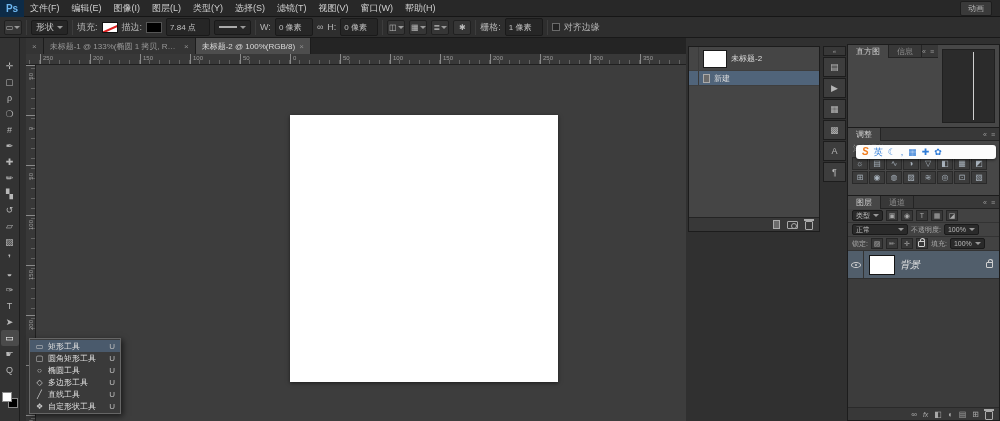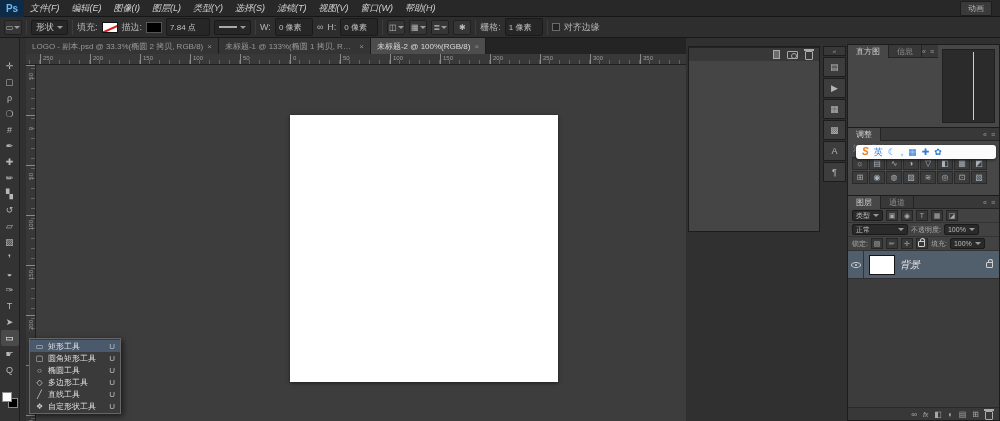--- a/index.html
+++ b/index.html
@@ -2,21 +2,21 @@
 <html><head>
 <meta charset="utf-8">
 <style>
   *{margin:0;padding:0;box-sizing:border-box;font-family:"Liberation Sans",sans-serif;}
   html,body{width:1000px;height:421px;background:#303030;overflow:hidden;}
   #screen{position:relative;width:1000px;height:421px;background:#303030;color:#c8c8c8;}
 
   
   #menubar{position:absolute;left:0;top:0;width:1000px;height:17px;background:#282828;border-bottom:1px solid #161616;display:flex;align-items:center;}
   #ps-logo{width:24px;height:17px;background:#0d2b47;color:#6fb8f2;font-weight:bold;font-size:10px;display:flex;align-items:center;justify-content:center;}
-  .menu-item{font-size:9px;color:#cfcfcf;padding:0 6px;line-height:16px;white-space:nowrap;font-style:italic;}
+  .menu-item{font-size:9px;color:#cfcfcf;padding:0 6px;line-height:16px;white-space:nowrap;}
   #workspace-btn{margin-left:auto;margin-right:8px;font-size:8px;color:#bbb;background:#3a3a3a;border:1px solid #1d1d1d;padding:1px 7px;border-radius:2px;}
 
   
   #optionsbar{position:absolute;left:0;top:17px;width:1000px;height:21px;background:#2e2e2e;border-bottom:1px solid #191919;display:flex;align-items:center;gap:4px;padding:0 4px;font-size:9px;color:#b5b5b5;white-space:nowrap;}
   .opt-sep{width:1px;height:15px;background:#1f1f1f;border-right:1px solid #3d3d3d;}
   .opt-select,.opt-btn{background:#262626;border:1px solid #1a1a1a;border-radius:2px;padding:1px 4px;display:flex;gap:3px;align-items:center;height:15px;font-size:9px;color:#c0c0c0;}
   .opt-icon{width:18px;height:15px;background:#363636;border:1px solid #202020;border-radius:2px;display:flex;align-items:center;justify-content:center;gap:1px;font-size:8px;color:#bbb;}
   input.opt-input{background:#262626;border:1px solid #1a1a1a;border-radius:2px;height:15px;width:38px;font-size:8px;color:#c0c0c0;padding:8px 3px;}
   input.opt-input.wide{width:44px;}
   .caret{width:0;height:0;border-left:3px solid transparent;border-right:3px solid transparent;border-top:3px solid #999;}
@@ -185,21 +185,20 @@
     <div class="opt-sep"></div>
     <span>栅格:</span>
     <input class="opt-input" readonly="" value="1 像素" style="">
     <div class="opt-sep"></div>
     <div class="checkbox"></div>
     <span>对齐边缘</span>
   </div>
 
   <div id="tabbar">
     <div class="doc-tab" style="max-width:218px">
-      <span class="title">LOGO - 副本.psd @ 33.3%(椭圆 2 拷贝, RGB/8)</span>
       <span class="tab-close">×</span>
     </div>
     <div class="doc-tab" style="max-width:152px">
       <span class="title">未标题-1 @ 133%(椭圆 1 拷贝, RGB/8)</span>
       <span class="tab-close">×</span>
     </div>
     <div class="doc-tab active" style="max-width:132px">
       <span class="title">未标题-2 @ 100%(RGB/8)</span>
       <span class="tab-close">×</span>
     </div>
@@ -287,20 +286,32 @@
       <span class="fly-key">U</span>
     </div>
     <div class="fly-row">
       <span class="fly-icon">❖</span>
       <span class="fly-label">自定形状工具</span>
       <span class="fly-key">U</span>
     </div>
   </div>
 
   <div id="history">
+    <div class="hist-body">
+      <div class="hist-row" style="height:24px">
+        <div class="hist-src"></div>
+        <div class="hist-thumb"></div>
+        <span>未标题-2</span>
+      </div>
+      <div class="hist-row selected" style="height:15px">
+        <div class="hist-src"></div>
+        <div class="page-icon"></div>
+        <span>新建</span>
+      </div>
+    </div>
     <div class="hist-foot">
       <div class="page-icon"></div>
       <div class="cam-icon"></div>
       <div class="trash-icon"></div>
     </div>
   </div>
 
   <div id="dock">
     <div class="dock-head">«</div>
     <div class="dock-btn">▤</div>

